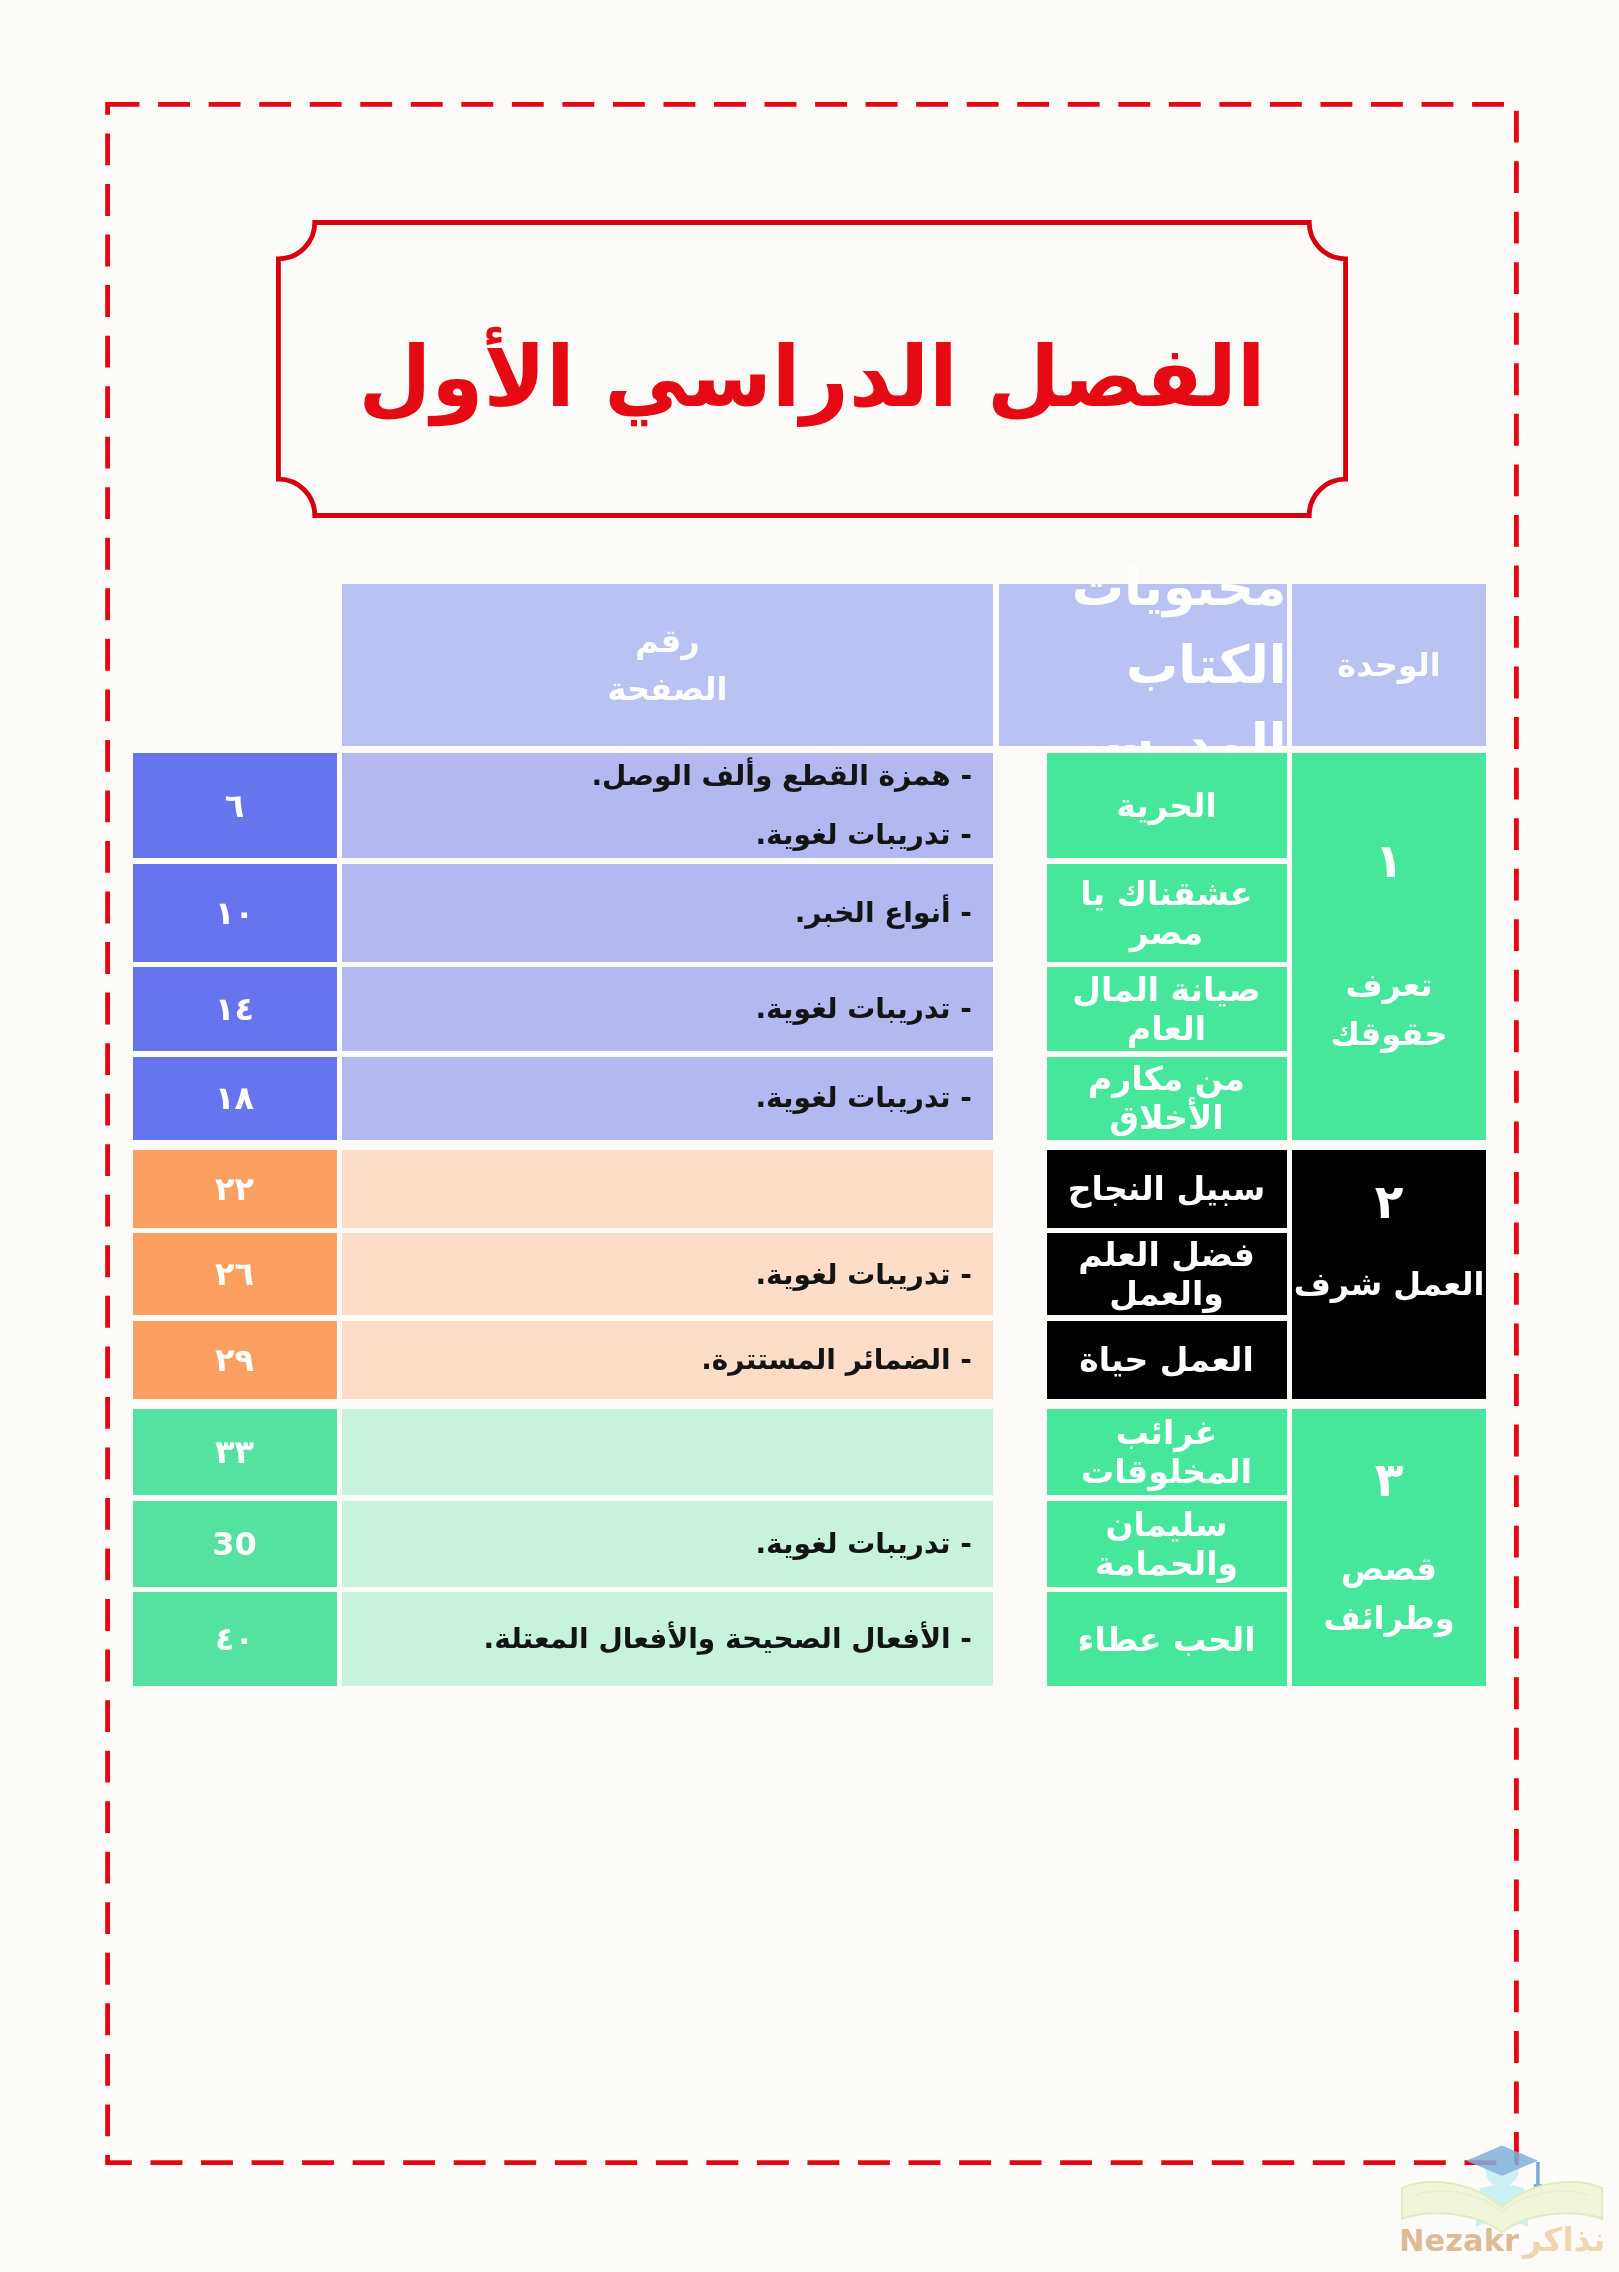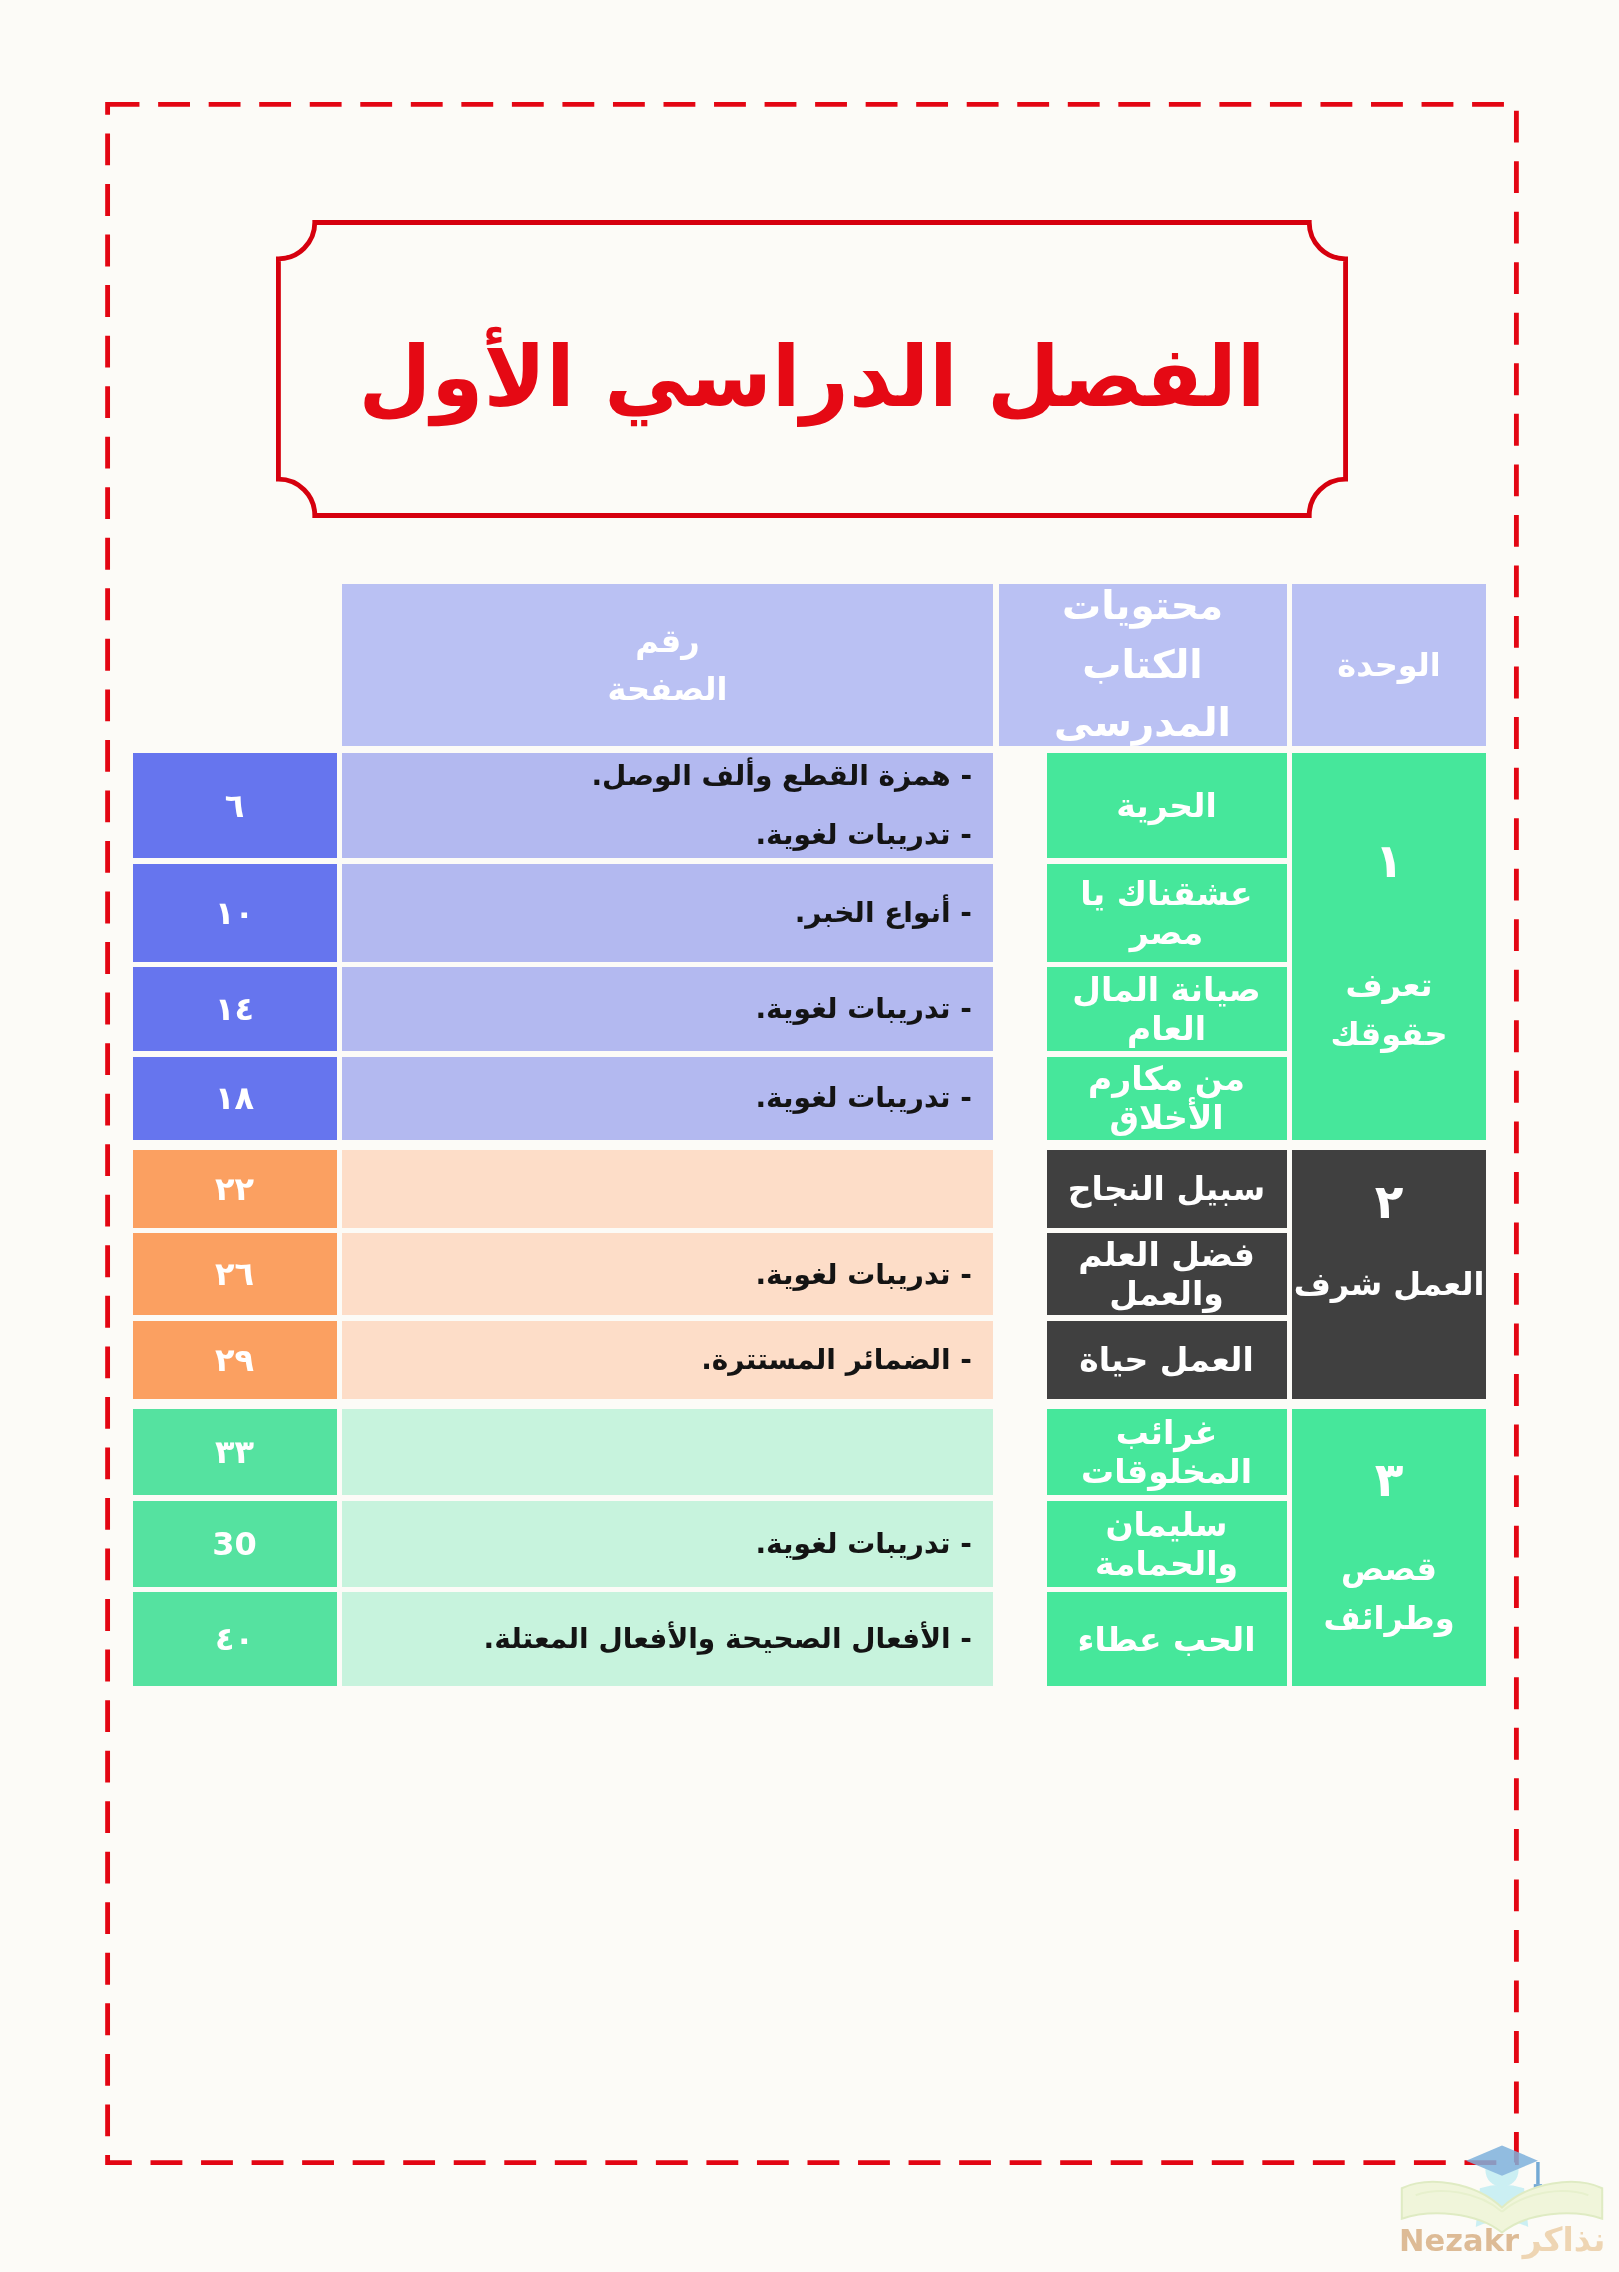--- a/index.html
+++ b/index.html
@@ -25,21 +25,21 @@
   
   .toc{position:absolute;left:133px;top:584px;width:1353px;direction:rtl;}
   .grid{display:grid;grid-template-columns:194px 288px 651px 204px;gap:5.5px;}
   .thead{grid-template-rows:162px;margin-bottom:7px;}
   .hcell{
     background:#bac1f3;color:#ffffff;
     display:flex;align-items:center;justify-content:center;
     font-weight:bold;font-size:32px;text-align:center;white-space:pre-line;
     line-height:1.5;
   }
-  .hcell.hcontents{font-size:39px;}
+  .hcell.hcontents{font-size:52px;text-align:right;}
   .unit{margin-bottom:10.4px;}
   .u1{grid-template-rows:105px 98px 84px 83px;}
   .u2{grid-template-rows:78px 82px 78px;}
   .u3{grid-template-rows:86px 86px 94px;}
   .cell{display:flex;align-items:center;justify-content:center;font-weight:bold;}
   .unit-cell{
     flex-direction:column;color:#fff;text-align:center;white-space:pre-line;
   }
   .u1 .unit-cell{grid-row:1/span 4;gap:73px;}
   .u2 .unit-cell{grid-row:1/span 3;gap:31px;justify-content:flex-start;padding-top:24px;}
@@ -49,21 +49,21 @@
   .lesson{color:#fff;font-size:33px;text-align:center;margin-left:48px;}
   .contents-cell{
     flex-direction:column;align-items:flex-start;justify-content:center;
     gap:25px;padding:8px 21px;color:#141414;font-size:28px;line-height:1.2;
   }
   .pagenum{color:#fff;font-size:32px;}
   
   .u1 .unit-cell,.u1 .lesson{background:#46e79b;}
   .u1 .contents-cell{background:#b3b9f0;}
   .u1 .pagenum{background:#6675ee;}
-  .u2 .unit-cell,.u2 .lesson{background:#404040;}
+  .u2 .unit-cell,.u2 .lesson{background:#000000;}
   .u2 .contents-cell{background:#fdddc8;}
   .u2 .pagenum{background:#fba061;}
   .u3 .unit-cell,.u3 .lesson{background:#46e79b;}
   .u3 .contents-cell{background:#c7f3dd;}
   .u3 .pagenum{background:#55e2a0;}
   
   .watermark{position:absolute;right:2.8px;bottom:14px;width:228px;opacity:.85;text-align:center;}
   .wm-text{margin-top:-23.5px;font-weight:bold;direction:ltr;white-space:nowrap;}
   .wm-latin{font-size:30.5px;color:#d8b186;}
   .wm-arabic{font-size:33px;color:#eccfa8;}

